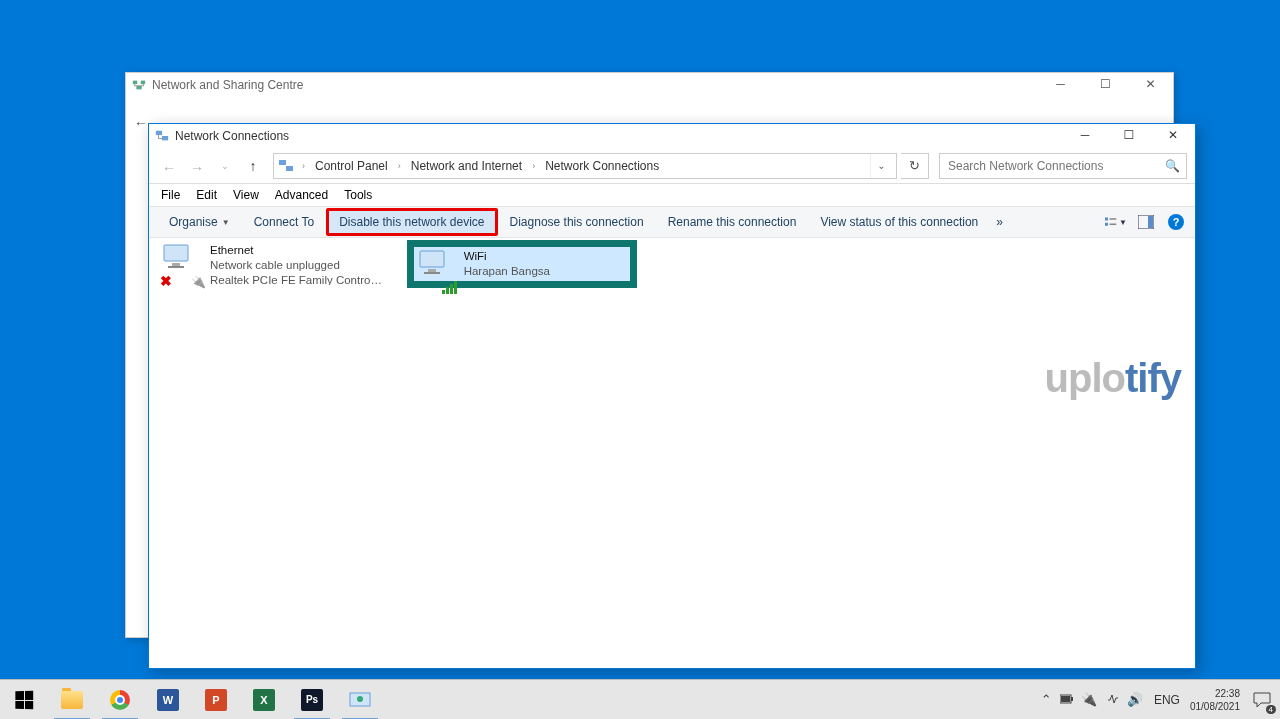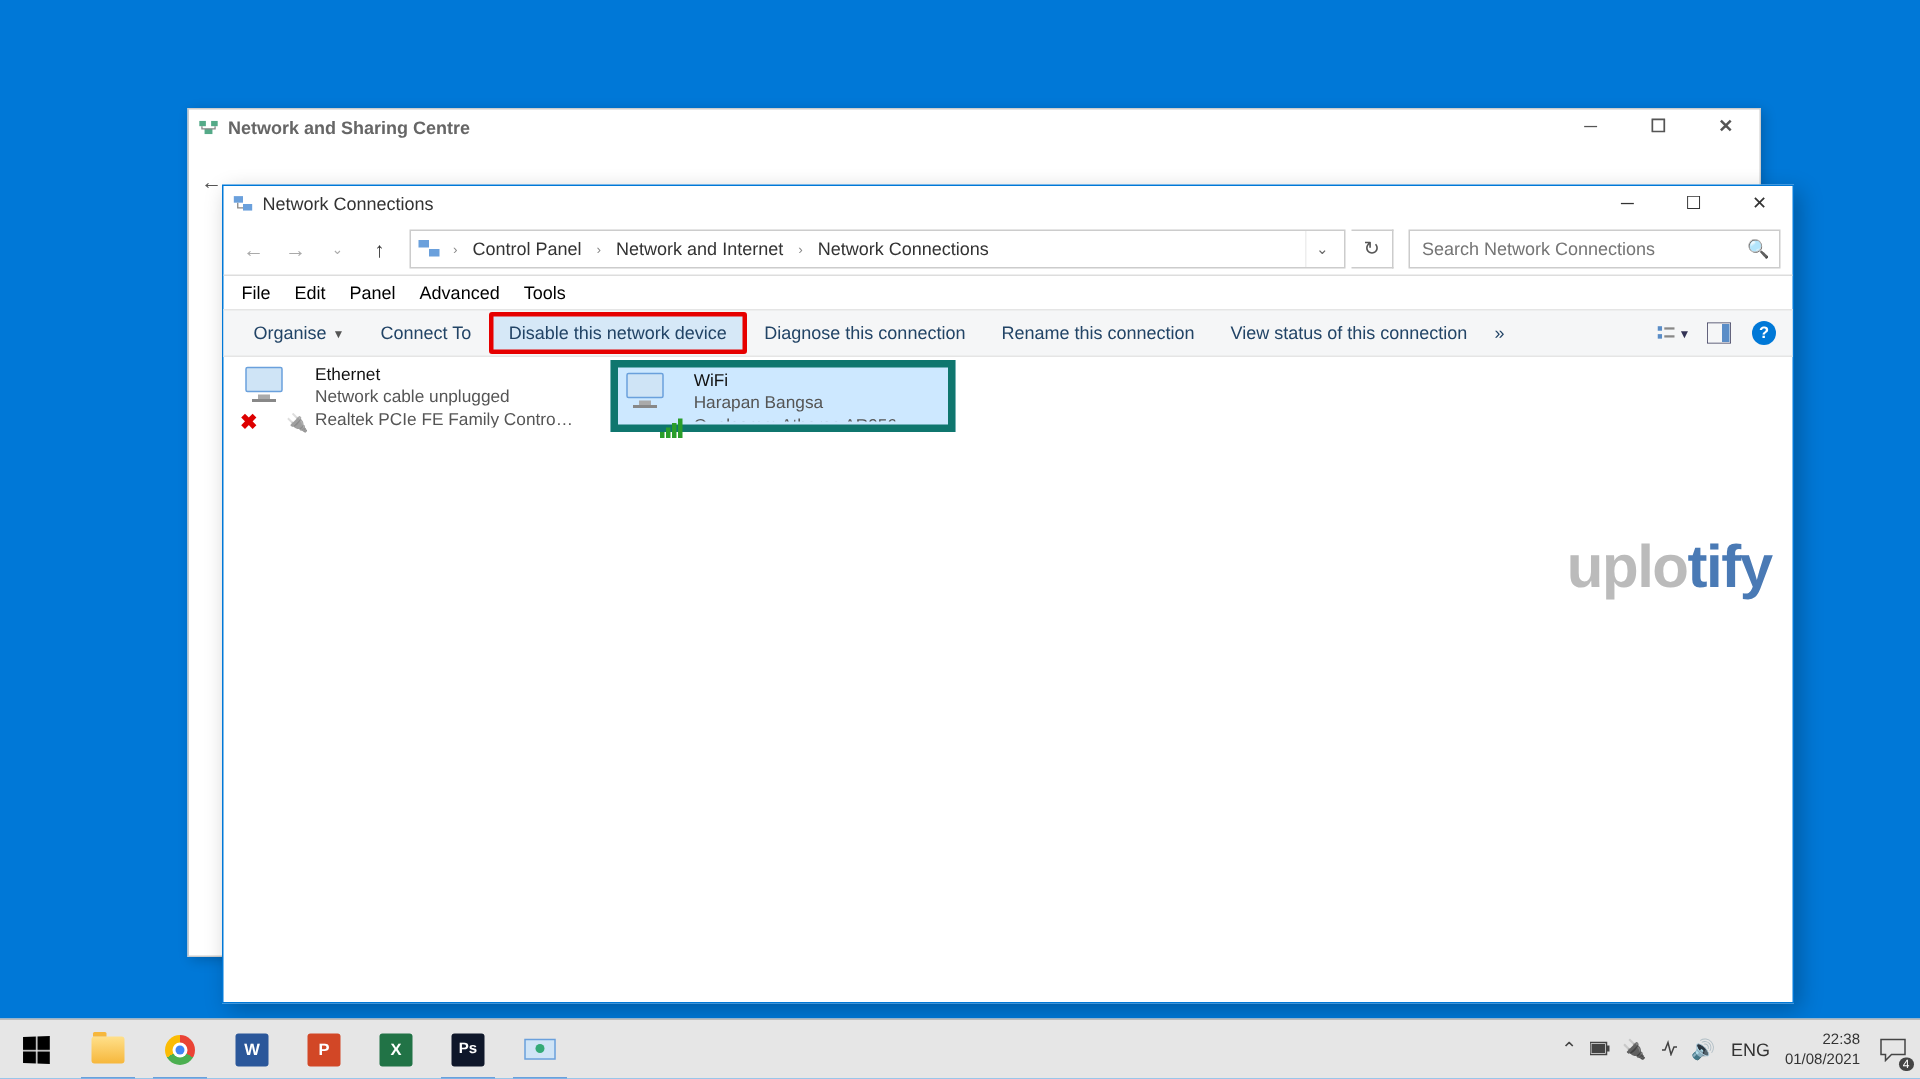--- a/index.html
+++ b/index.html
@@ -1,20 +1,20 @@
 <!DOCTYPE html>
 <html><head>
 <meta charset="utf-8">
 <style>
 * { box-sizing: border-box; margin: 0; padding: 0; font-family: "Segoe UI", Tahoma, sans-serif; }
 body { width: 1280px; height: 719px; background: #0078d7; overflow: hidden; position: relative; }
 
 
 .bg-window { position: absolute; left: 125px; top: 72px; width: 1049px; height: 566px; background: #fff; border: 1px solid #ccc; box-shadow: 2px 2px 8px rgba(0,0,0,.2); }
-.bg-titlebar { height: 24px; display: flex; align-items: center; padding: 0 6px; font-size: 12px; color: #666; font-weight: bold; }
+.bg-titlebar { height: 24px; display: flex; align-items: center; padding: 0 6px; font-size: 12px; color: #666; }
 .bg-titlebar .bg-icon { width: 14px; height: 14px; margin-right: 6px; display: inline-block; }
 .bg-controls { position: absolute; right: 0; top: 0; display: flex; }
 .bg-ctrl { width: 45px; height: 22px; display: flex; align-items: center; justify-content: center; font-size: 12px; color: #555; }
 
 
 .fg-window { position: absolute; left: 148px; top: 95px; width: 1048px; height: 546px; background: #fff; border: 1px solid #0078d7; box-shadow: 4px 4px 14px rgba(0,0,0,.25); margin-top: 28px; }
 .fg-titlebar { height: 24px; display: flex; align-items: center; padding: 0 6px; font-size: 12px; color: #333; position: relative; }
 .fg-titlebar .fg-icon { width: 14px; height: 14px; margin-right: 6px; display: inline-block; }
 .fg-controls { position: absolute; right: 0; top: 0; display: flex; }
 .fg-ctrl { width: 44px; height: 22px; display: flex; align-items: center; justify-content: center; font-size: 12px; color: #333; }
@@ -42,21 +42,21 @@
 .cmd { padding: 4px 12px; display: flex; align-items: center; gap: 4px; }
 .cmd .caret { font-size: 8px; color: #555; }
 .cmd.highlight { border: 3px solid #e60000; background: #d6e8f7; border-radius: 2px; padding: 4px 10px; }
 .cmdright { margin-left: auto; display: flex; align-items: center; gap: 8px; }
 .ricon { width: 22px; height: 22px; display: flex; align-items: center; justify-content: center; font-size: 13px; color: #335; }
 .help-icon-c { width: 16px; height: 16px; border-radius: 50%; background: #0078d7; color: #fff; display: flex; align-items: center; justify-content: center; font-size: 11px; font-weight: bold; }
 
 
 .content { position: relative; padding: 2px 8px; display: flex; gap: 20px; align-items: flex-start; }
 .conn-item { display: flex; width: 230px; height: 48px; padding: 2px 4px; gap: 6px; border: 1px solid transparent; }
-.conn-item.selected { background: #cde8ff; border: 5px solid #0f766e; }
+.conn-item.selected { background: #cde8ff; border: 7px solid #0f766e; }
 .conn-iconwrap { position: relative; width: 42px; height: 44px; }
 .pc-svg { width: 36px; height: 30px; }
 .overlay-x { position: absolute; left: -2px; bottom: -2px; color: #d00; font-weight: bold; font-size: 14px; }
 .overlay-plug { position: absolute; right: -2px; bottom: -2px; font-size: 12px; opacity: .6; }
 .overlay-bars { position: absolute; left: 24px; bottom: -1px; display: flex; align-items: flex-end; gap: 1px; }
 .overlay-bars span { width: 3px; background: #2a9d2a; }
 .conn-text { font-size: 11.5px; line-height: 15px; overflow: hidden; }
 .conn-text .t1 { color: #111; }
 .conn-text .t2 { color: #555; }
 .conn-text .t3 { color: #555; white-space: nowrap; overflow: hidden; text-overflow: ellipsis; max-width: 172px; }
@@ -150,21 +150,21 @@
     <div class="refreshbtn">↻</div>
     <div class="searchbox">
       <input placeholder="Search Network Connections" style="">
       <span class="sicon">🔍</span>
     </div>
   </div>
 
   <div class="menubar">
     <div class="menuitem">File</div>
     <div class="menuitem">Edit</div>
-    <div class="menuitem">Panel</div>
+    <div class="menuitem">View</div>
     <div class="menuitem">Advanced</div>
     <div class="menuitem">Tools</div>
   </div>
 
   <div class="cmdbar">
     <div class="cmd">
       <span>Organise</span>
       <span class="caret">▼</span>
     </div>
     <div class="cmd">Connect To</div>

